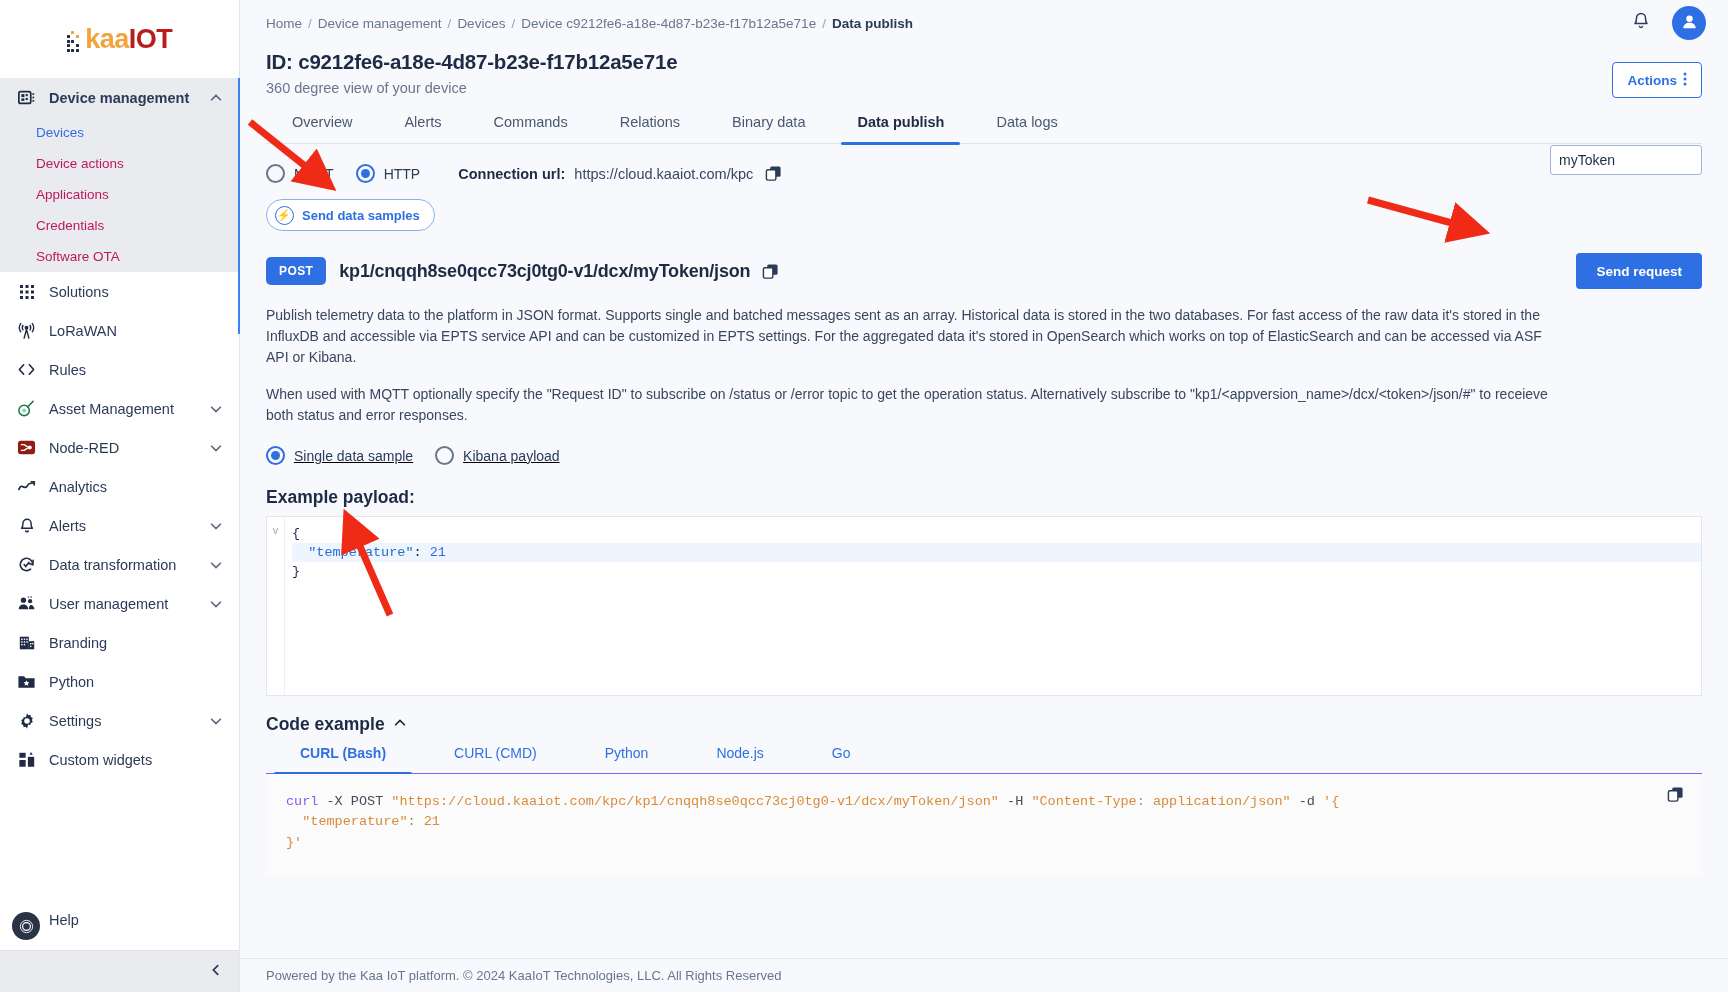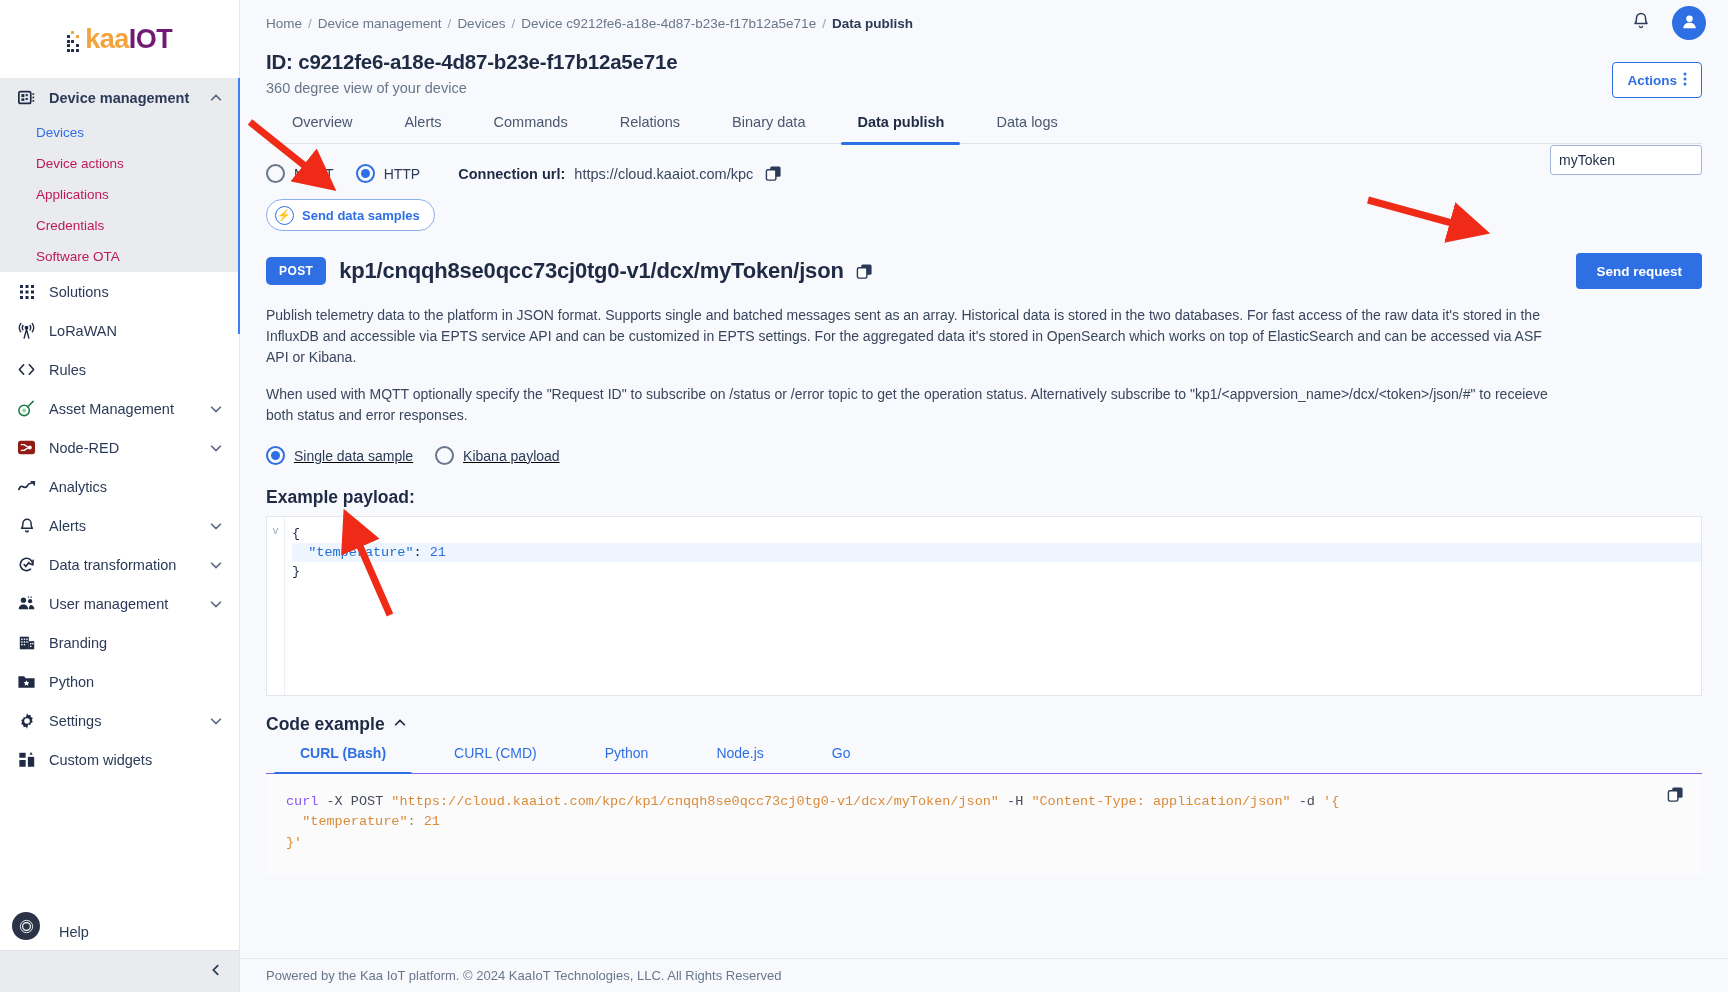--- a/index.html
+++ b/index.html
@@ -25,21 +25,21 @@
   }
   .logo { font-size: 27px; font-weight: 800; letter-spacing: -0.5px; display: flex; align-items: center; }
   .logo .dots {
     display: inline-grid; grid-template-columns: repeat(4, 3px); grid-gap: 1.5px;
     margin-right: 2px; transform: translateY(2px);
   }
   .logo .dots i { width: 3px; height: 3px; background: #1f2a44; display: block; border-radius: 0.5px; }
   .logo .dots i.o { background: #f2a33c; }
   .logo .dots i.e { background: transparent; }
   .logo .kaa { color: #f2a33c; }
-  .logo .iot { color: #701a75; text-align: center; }
+  .logo .iot { color: #b91c1c; text-align: center; }
 
   .nav { flex: 1; overflow: hidden; padding-bottom: 4px; }
   .nav-group.active-group { background: #e9ebef; }
   .nav-item {
     display: flex; align-items: center; gap: 12px;
     height: 39px; padding: 0 16px 0 16px;
     font-size: 14.5px; color: #2b3a57; cursor: pointer;
     position: relative;
   }
   .nav-item .ico { width: 21px; height: 21px; flex: 0 0 21px; display: flex; align-items: center; justify-content: center; }
@@ -47,21 +47,21 @@
   .nav-item .chev { width: 14px; height: 14px; flex: 0 0 14px; opacity: .75; }
   .nav-sub {
     height: 31px; display: flex; align-items: center;
     padding-left: 36px; font-size: 13.5px; color: #be185d; cursor: pointer;
   }
   .nav-sub.selected { color: #2f6fe4; }
   .sidebar .active-bar {
     position: absolute; left: 238px; width: 4px; background: #3b82f6;
   }
   .help-row {
-    display: flex; align-items: flex-end; gap: 19px;
+    display: flex; align-items: flex-start; gap: 9px;
     padding: 4px 16px 10px 12px; font-size: 14.5px; color: #2b3a57;
   }
   .help-badge {
     width: 28px; height: 28px; border-radius: 50%;
     background: #2b3347; display: flex; align-items: center; justify-content: center;
   }
   .collapse-bar {
     height: 42px; background: #e9ebef; border-top: 1px solid #dfe2e8;
     display: flex; align-items: center; justify-content: flex-end; padding-right: 16px;
     color: #2b3a57;
@@ -133,21 +133,21 @@
     background: #fff; font-size: 14px; color: #1f2a44; padding: 0 8px;
     font-family: "Liberation Sans", sans-serif;
   }
 
   .endpoint-row { display: flex; align-items: center; margin-top: 22px; }
   .post-badge {
     background: #2f6fe4; color: #fff; border-radius: 5px;
     font-size: 12px; font-weight: 700; letter-spacing: .4px;
     padding: 7px 13px; margin-right: 13px;
   }
-  .endpoint-path { font-size: 22px; font-weight: 700; color: #1f2a44; letter-spacing: -.2px; }
+  .endpoint-path { font-size: 18px; font-weight: 700; color: #1f2a44; letter-spacing: -.2px; }
   .send-request {
     margin-left: auto; background: #2f6fe4; color: #fff; border: none;
     border-radius: 4px; height: 36px; padding: 0 20px; font-size: 13.5px;
     font-weight: 600; cursor: pointer; font-family: "Liberation Sans", sans-serif;
   }
 
   .desc { font-size: 14px; color: #3a465e; line-height: 1.5; margin-top: 16px; max-width: 1290px; }
   .desc + .desc { margin-top: 16px; }
 
   .payload-radio-row { display: flex; align-items: center; margin-top: 20px; text-decoration: underline; }

